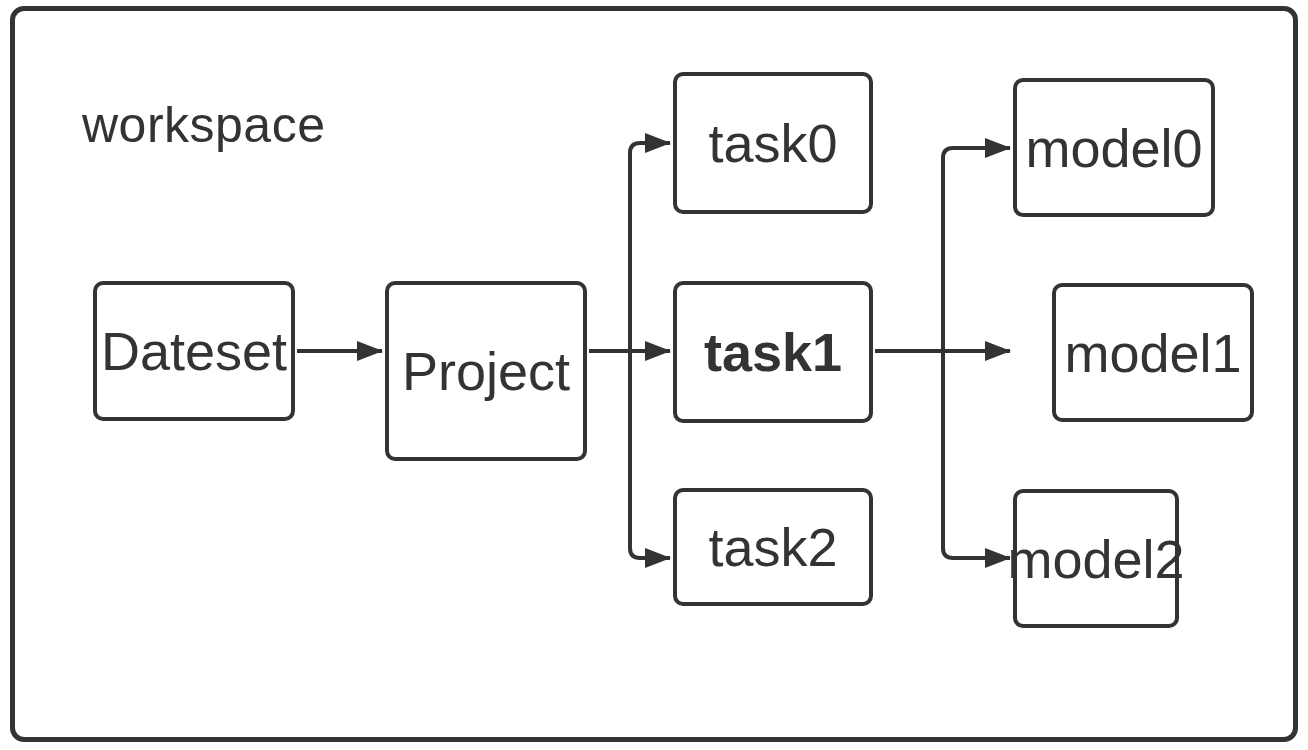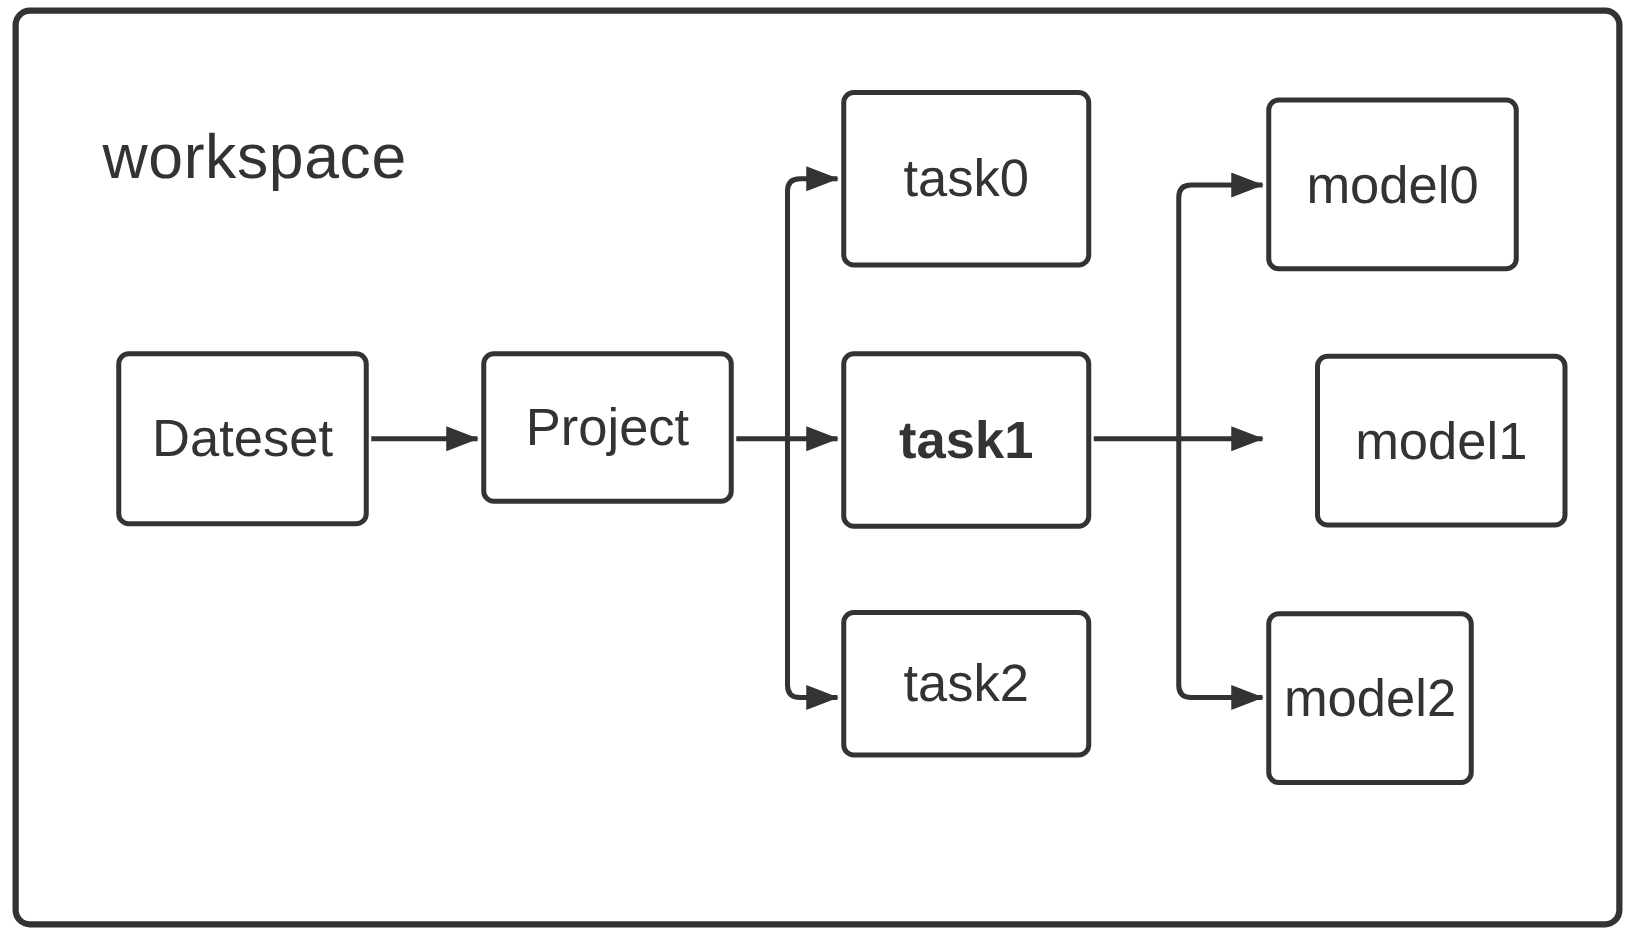--- a/index.html
+++ b/index.html
@@ -40,25 +40,25 @@
   .node {
     position: absolute;
     display: flex;
     align-items: center;
     justify-content: center;
     border: 4px solid #333333;
     border-radius: 10px;
     box-sizing: border-box;
     background: #ffffff;
     color: #333333;
-    font-size: 42px;
+    font-size: 54px;
     font-weight: 400;
   }
   .node-dateset { left: 93px;  top: 281px; width: 202px; height: 140px; }
-  .node-project { left: 385px; top: 281px; width: 202px; height: 122px; }
+  .node-project { left: 385px; top: 281px; width: 202px; height: 180px; }
   .node-task0   { left: 673px; top: 72px;  width: 200px; height: 142px; }
   .node-task1   { left: 673px; top: 281px; width: 200px; height: 142px; font-weight: bold; }
   .node-task2   { left: 673px; top: 488px; width: 200px; height: 118px; }
   .node-model0  { left: 1013px; top: 78px;  width: 202px; height: 139px; text-align: right; }
   .node-model1  { left: 1052px; top: 283px; width: 202px; height: 139px; }
   .node-model2  { left: 1013px; top: 489px; width: 166px; height: 139px; }
   .edges-layer {
     position: absolute;
     left: 0;
     top: 0;

